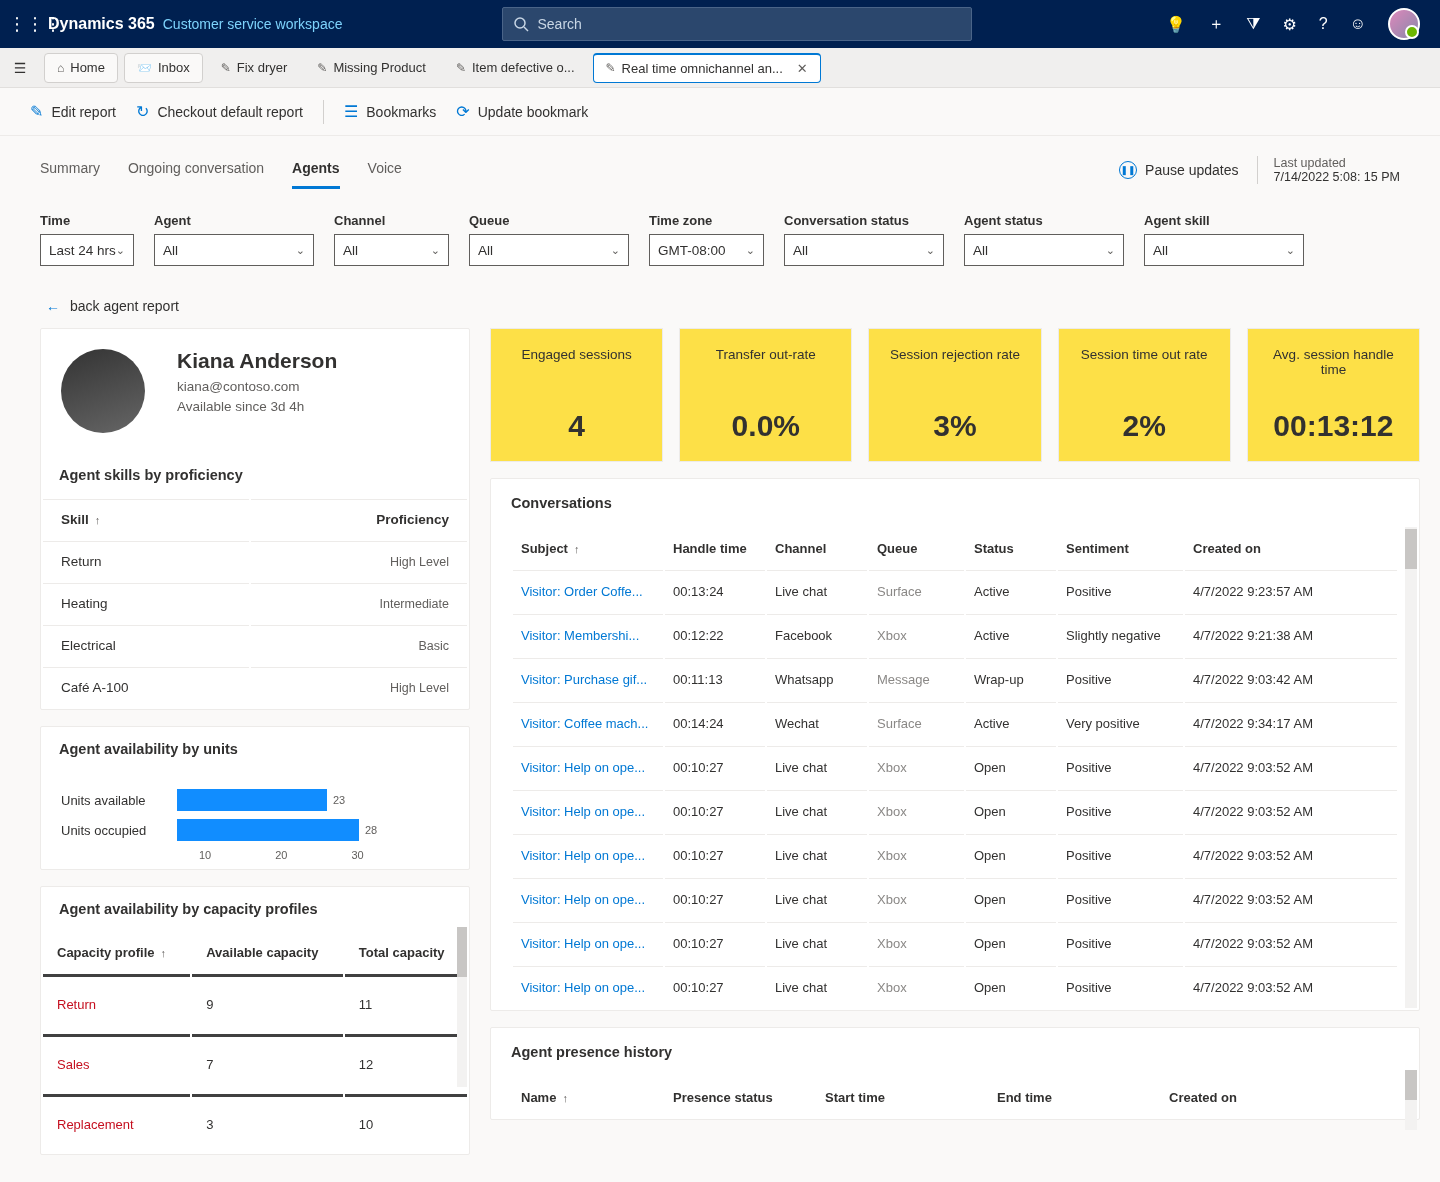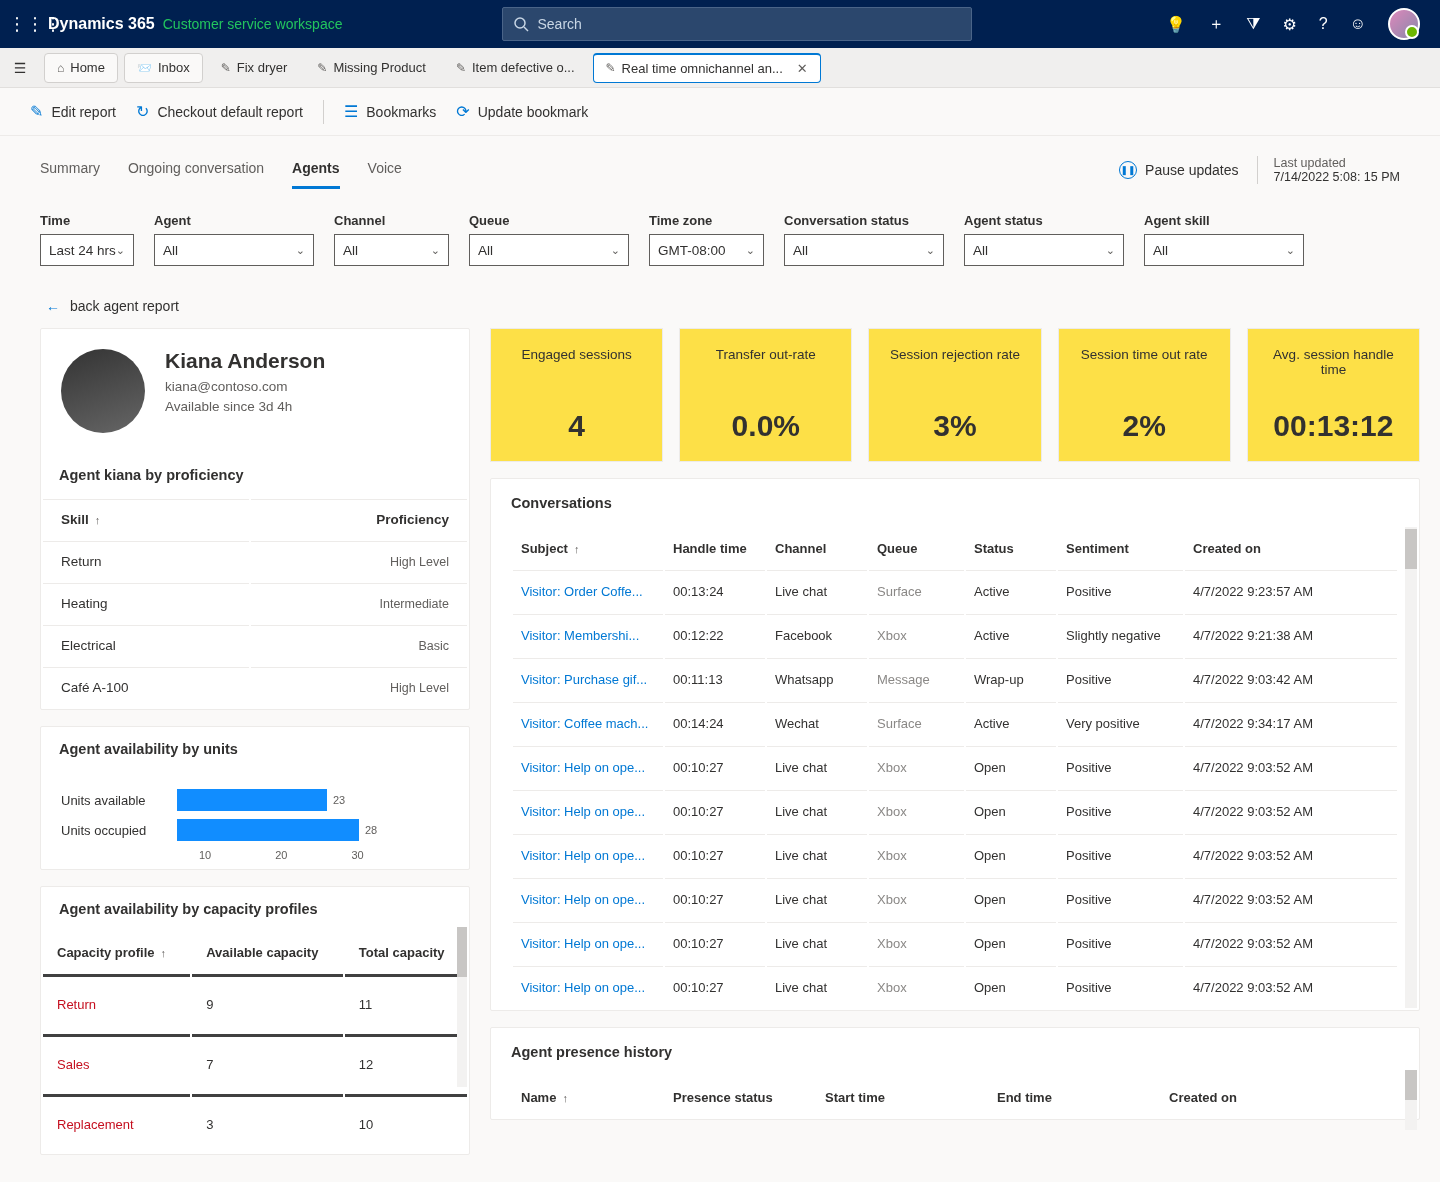--- a/index.html
+++ b/index.html
@@ -2,21 +2,21 @@
 <html><head>
 <meta charset="utf-8">
 <style>
   * { box-sizing: border-box; margin: 0; padding: 0; }
   body { font-family: "Segoe UI", Arial, sans-serif; font-size: 14px; color: #323130; background: #faf9f8; width: 1440px; }
   
   
   .topbar { background: #002050; color: #fff; height: 48px; display: flex; align-items: center; padding: 0 8px; }
   .waffle { width: 40px; text-align: center; font-size: 18px; cursor: pointer; }
   .brand { font-weight: 600; font-size: 16px; margin-right: 8px; }
-  .subbrand { font-size: 14px; color: #22c55e; }
+  .subbrand { font-size: 14px; color: #7dd3fc; }
   .searchwrap { flex: 0 0 auto; margin-left: 160px; }
   .search { width: 470px; height: 34px; background: #2b476d; border: 1px solid #4a6488; border-radius: 2px; display: flex; align-items: center; padding: 0 10px; color: #c8d6e5; }
   .search svg { margin-right: 8px; }
   .righticons { margin-left: auto; display: flex; align-items: center; gap: 22px; padding-right: 12px; }
   .righticons .hicon { font-size: 16px; cursor: pointer; color:#fff; }
   .avatar { width: 32px; height: 32px; border-radius: 50%; background: linear-gradient(135deg,#d8b,#88a); border: 2px solid #fff; position:relative; }
   .avatar::after{content:''; position:absolute; bottom:-1px; right:-1px; width:10px;height:10px;background:#6bb700;border-radius:50%;border:2px solid #fff;}
   
   
   .tabstrip { background: #f0efee; height: 40px; display: flex; align-items: center; padding: 0 8px; border-bottom: 1px solid #e1dfdd; gap:6px;}
@@ -56,21 +56,21 @@
   .back .arrow{color:#0078d4;}
   
   
   .mainpane { display:flex; gap:20px; padding: 0 20px 20px 40px; align-items:flex-start;}
   .leftcol { width: 430px; display:flex; flex-direction:column; gap:16px;}
   .rightcol { flex:1; display:flex; flex-direction:column; gap:16px;}
   
   .card { background:#fff; border:1px solid #edebe9; border-radius:2px; }
   
   .profilecard { padding: 20px; }
-  .profiletop { display:flex; gap:20px; align-items:flex-start;}
+  .profiletop { display:flex; gap:32px; align-items:flex-start;}
   .pavatar{width:84px;height:84px;border-radius:50%;background:linear-gradient(160deg,#333,#666);}
   .pname{font-size:21px;font-weight:600;color:#323130;margin-bottom:4px;}
   .pemail,.pavail{font-size:13.5px;color:#605e5c;line-height:1.5;}
   .sectiontitle{font-size:14.5px;font-weight:600;padding:14px 18px;}
   .skilltable{width:100%;}
   .skilltable th{text-align:left;font-weight:600;font-size:13.5px;padding:12px 18px;border-top:1px solid #edebe9;}
   .skilltable th:last-child{text-align:right;}
   .skilltable td{padding:12px 18px;border-top:1px solid #edebe9;font-size:13.5px;}
   .skilltable td:last-child{text-align:right;font-size:12.5px;color:#605e5c;}
   .sortarrow{font-size:11px;color:#605e5c;margin-left:6px;}
@@ -278,21 +278,21 @@
       <div class="profilecard">
         <div class="profiletop">
           <div class="pavatar"></div>
           <div>
             <div class="pname">Kiana Anderson</div>
             <div class="pemail">kiana@contoso.com</div>
             <div class="pavail">Available since 3d 4h</div>
           </div>
         </div>
       </div>
-      <div class="sectiontitle">Agent kiana by proficiency</div>
+      <div class="sectiontitle">Agent skills by proficiency</div>
       <table class="skilltable">
         <thead>
             <tr>
           <th><span>Skill</span><span class="sortarrow">↑</span></th>
           <th>Proficiency</th>
         </tr>
           </thead>
         <tbody id="skills-body">
             <tr>
               <td>Return</td>

